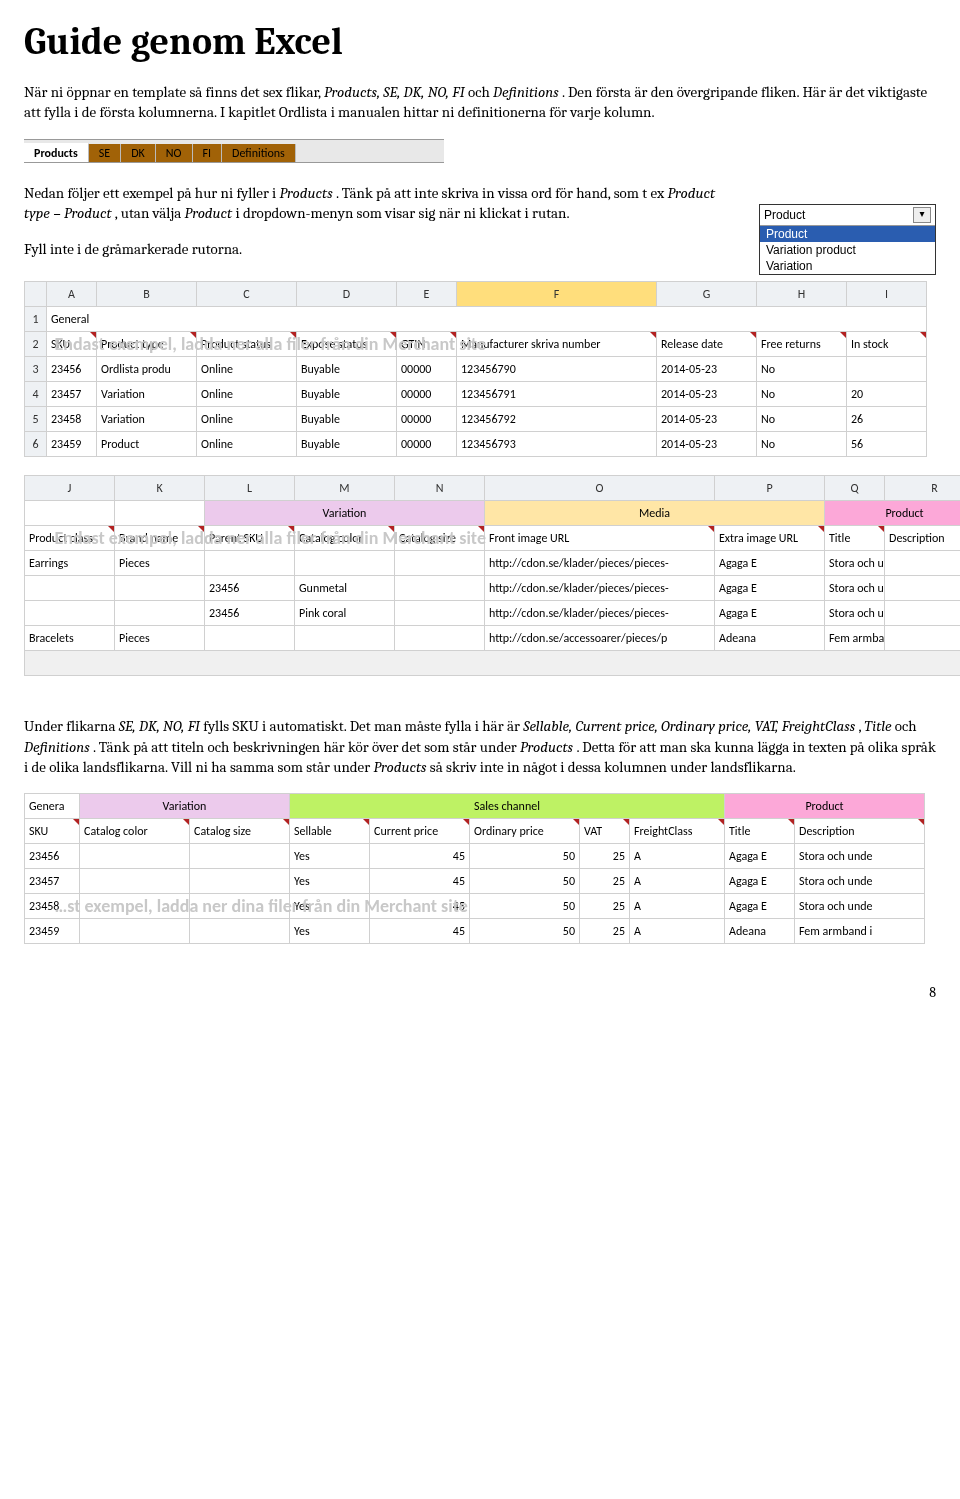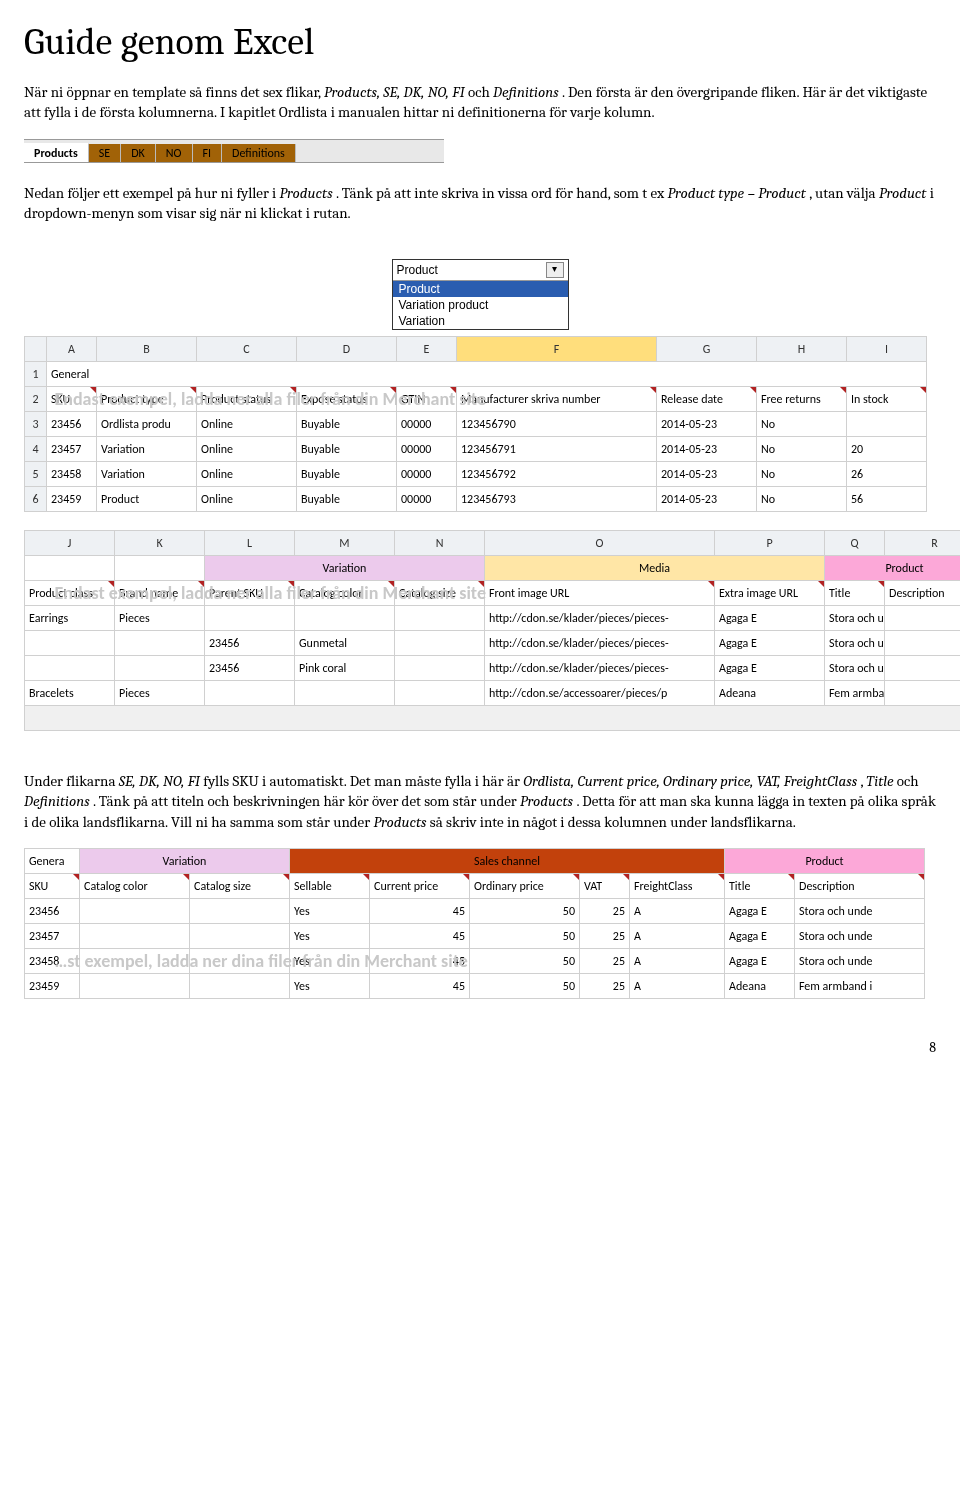--- a/index.html
+++ b/index.html
@@ -6,21 +6,21 @@
     font-family: Cambria, Georgia, serif;
     font-size: 15px;
     color: #000;
     margin: 0;
     padding: 20px 24px;
     width: 912px;
     background: #fff;
   }
   h1 {
     font-size: 38px;
-    font-weight: normal;
+    font-weight: bold;
     margin: 0 0 18px 0;
   }
   p {
     margin: 0 0 16px 0;
     line-height: 1.35;
   }
   .italic { font-style: italic; }
 
   
   .tabs-strip {
@@ -43,23 +43,22 @@
   }
   .tab.active {
     background: #fff;
     font-weight: bold;
     border-top: 1px solid #fff;
     margin-top: -1px;
   }
 
   .body-row {
     display: flex;
-    align-items: center;
+    align-items: flex-end;
     gap: 20px;
-    flex-direction: column;
   }
   .body-row .text-col { flex: 1; }
 
   
   .dropdown-box {
     width: 175px;
     font-family: Tahoma, Arial, sans-serif;
     font-size: 12px;
     border: 1px solid #333;
     background: #fff;
@@ -116,21 +115,21 @@
     background: #eef1f4;
     text-align: center;
     font-weight: normal;
     color: #333;
   }
   .sheet .colhdr.sel { background: #ffde7c; }
   .sheet .group-general { text-align: left; }
   .sheet .group-variation { text-align: center; background: #eccaec; }
   .sheet .group-media { text-align: center; background: #ffe6a6; }
   .sheet .group-product { text-align: center; background: #fca8d8; }
-  .sheet .group-sales { text-align: center; background: #c2410c; }
+  .sheet .group-sales { text-align: center; background: #bef264; }
   .sheet .hdr-row td { font-weight: normal; position: relative; }
   .sheet .hdr-row .mark::after {
     content: "";
     position: absolute;
     top: 0; right: 0;
     width: 0; height: 0;
     border-top: 6px solid #b22222;
     border-left: 6px solid transparent;
   }
   .sheet .readonly td { background: #f0f0f0; }
@@ -181,20 +180,21 @@
   <div class="text-col">
     <p>
       <span>Nedan följer ett exempel på hur ni fyller i </span>
       <span class="italic">Products</span>
       <span>. Tänk på att inte skriva in vissa ord för hand, som t ex </span>
       <span class="italic">Product type – Product</span>
       <span>, utan välja </span>
       <span class="italic">Product</span>
       <span> i dropdown-menyn som visar sig när ni klickat i rutan.</span>
     </p>
+    <p>Fyll inte i de gråmarkerade rutorna.</p>
   </div>
   <div class="dropdown-box">
     <div class="dropdown-head">
       <span>Product</span>
       <span class="arrow">▾</span>
     </div>
     <div class="dropdown-list">
       <div class="sel">Product</div>
       <div>Variation product</div>
       <div>Variation</div>
@@ -384,21 +384,21 @@
   <tr class="readonly">
     <td colspan="9"></td>
   </tr>
 </tbody>
   </table>
 
 <p style="margin-top:40px">
   <span>Under flikarna </span>
   <span class="italic">SE, DK, NO, FI</span>
   <span> fylls SKU i automatiskt. Det man måste fylla i här är </span>
-  <span class="italic">Ordlista, Current price, Ordinary price, VAT, FreightClass</span>
+  <span class="italic">Sellable, Current price, Ordinary price, VAT, FreightClass</span>
   <span>, </span>
   <span class="italic">Title</span>
   <span> och </span>
   <span class="italic">Definitions</span>
   <span>. Tänk på att titeln och beskrivningen här kör över det som står under </span>
   <span class="italic">Products</span>
   <span>. Detta för att man ska kunna lägga in texten på olika språk i de olika landsflikarna. Vill ni ha samma som står under </span>
   <span class="italic">Products</span>
   <span> så skriv inte in något i dessa kolumnen under landsflikarna.</span>
 </p>

